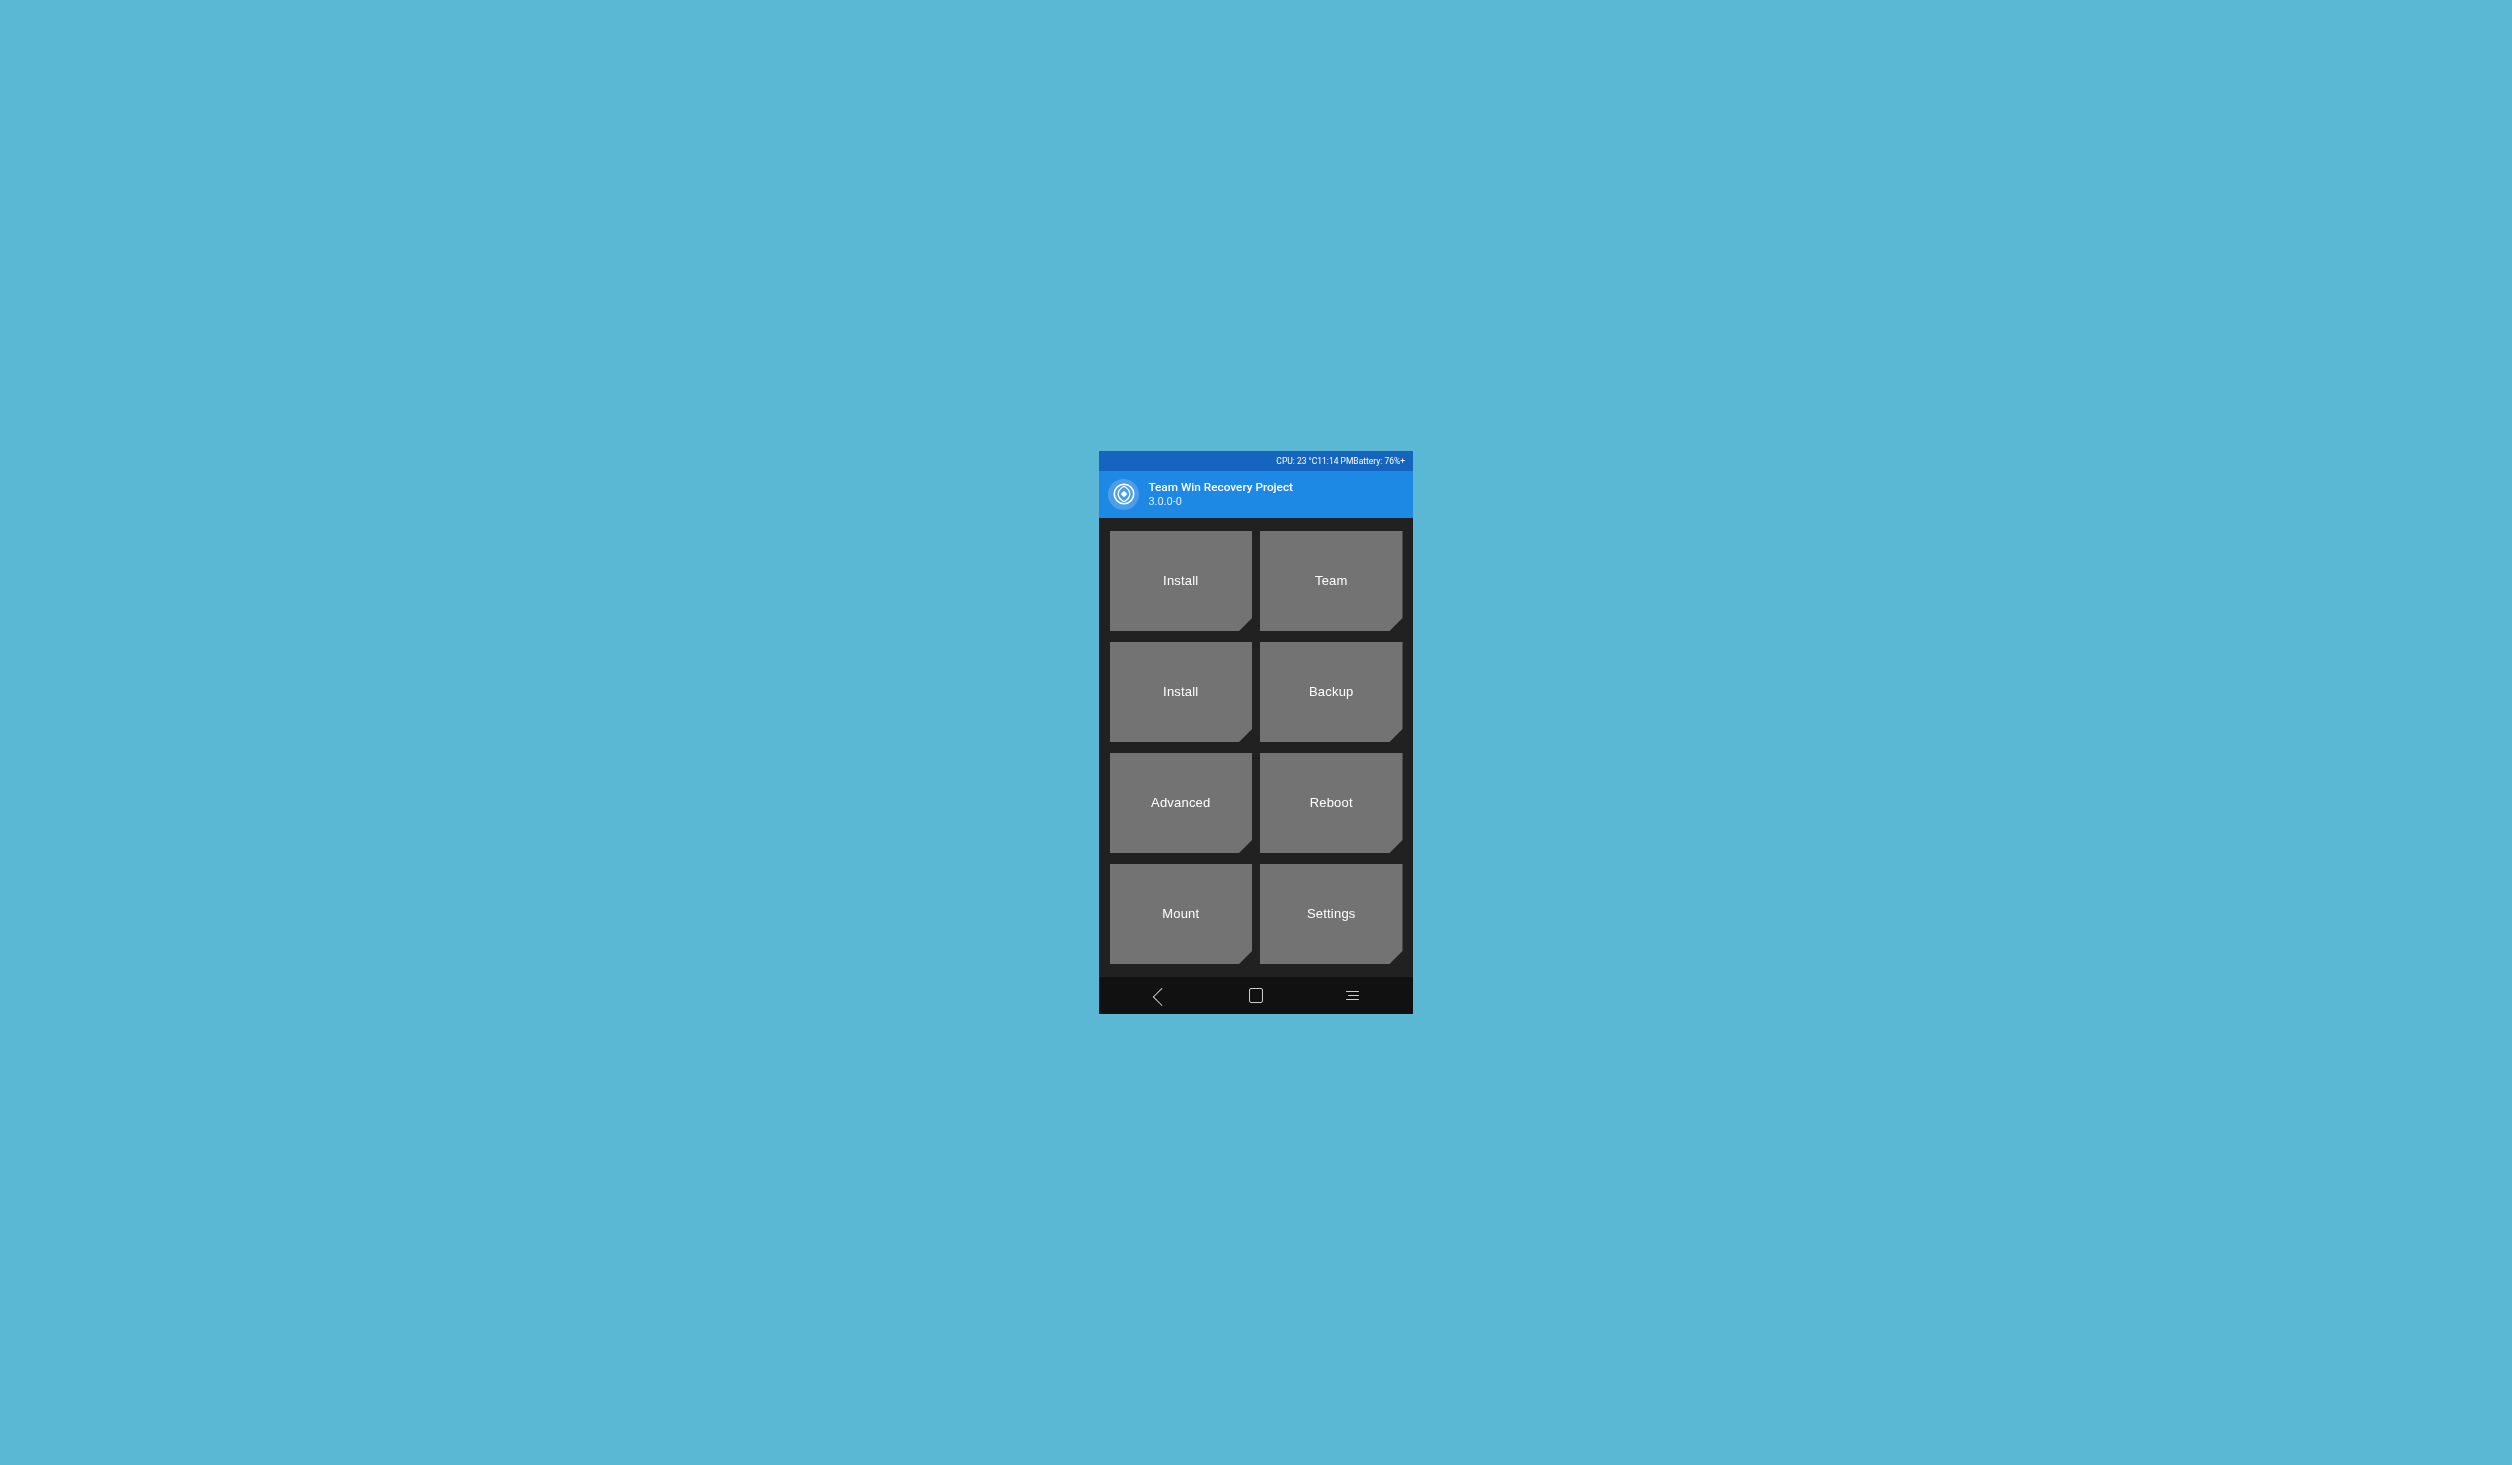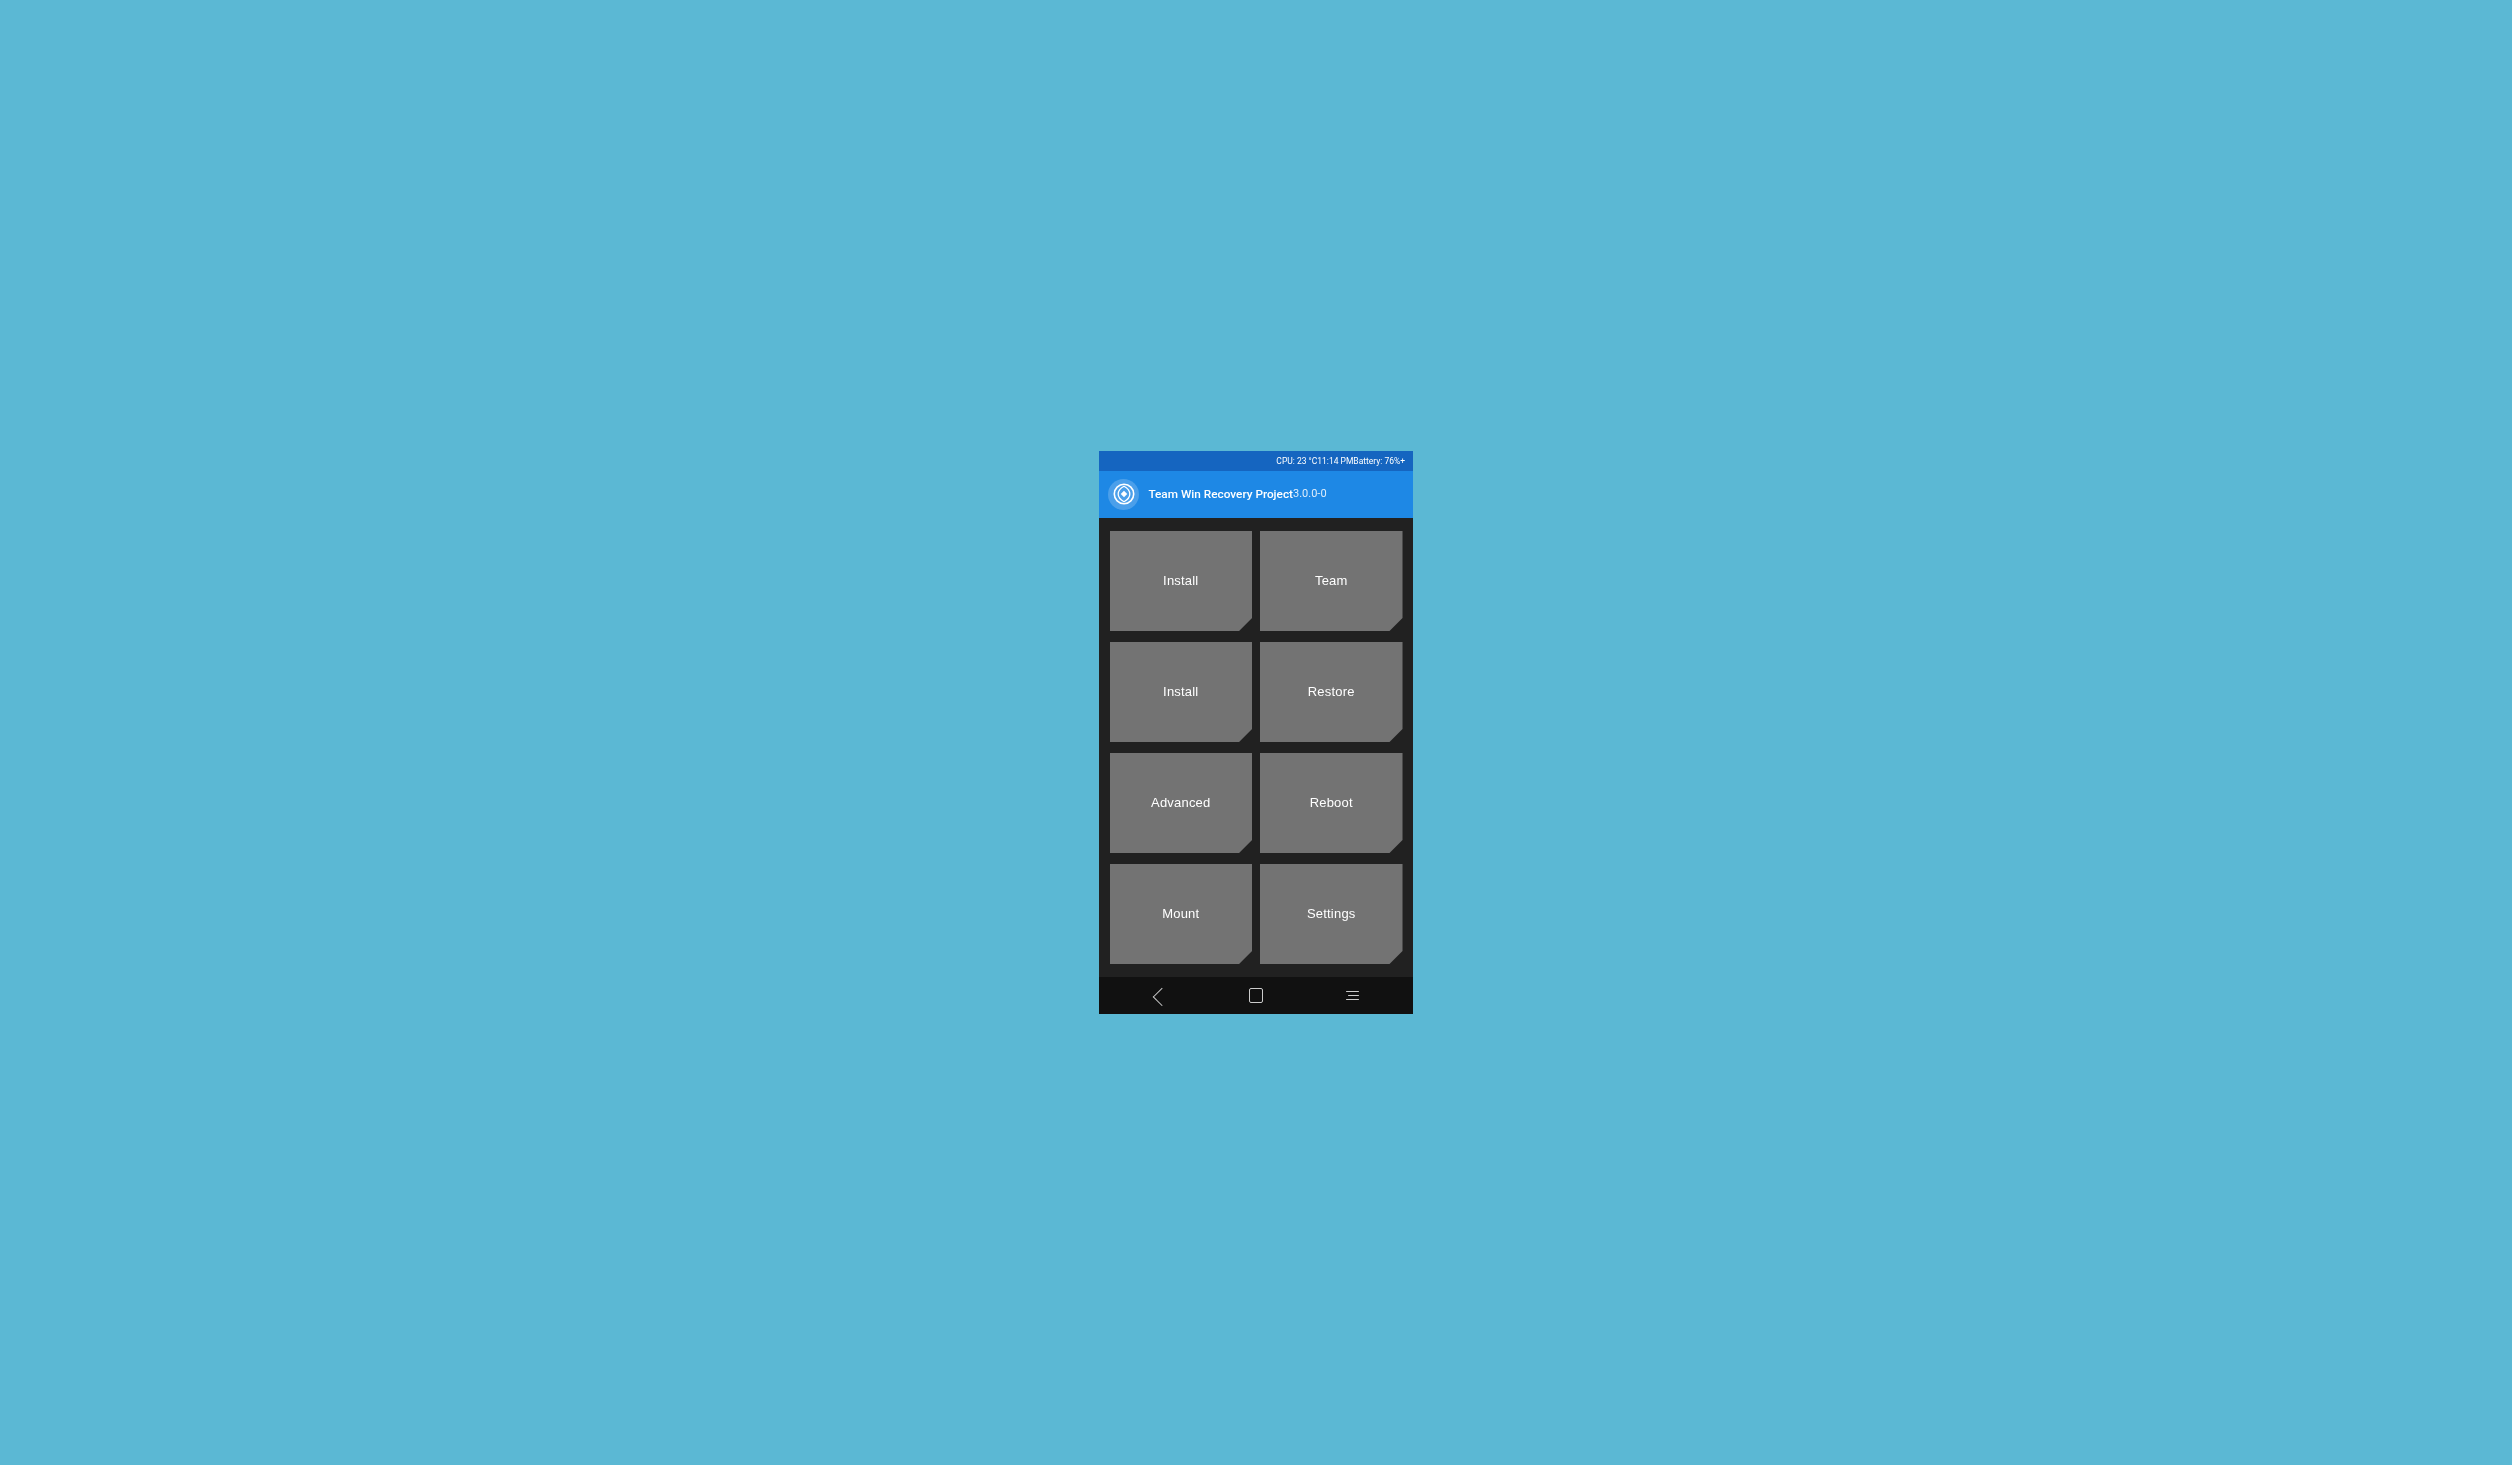--- a/index.html
+++ b/index.html
@@ -61,21 +61,21 @@
       flex-shrink: 0;
     }
 
     .logo-svg {
       width: 22px;
       height: 22px;
     }
 
     .header-text {
       display: flex;
-      flex-direction: row;
+      flex-direction: column;
     }
 
     .header-title {
       color: white;
       font-size: 11.8px;
       font-weight: 500;
       line-height: 1.2;
     }
 
     .header-subtitle {
@@ -201,21 +201,21 @@
 
   <div class="main-content">
 
     <div class="button-row">
       <button class="twrp-btn">Install</button>
       <button class="twrp-btn">Team</button>
     </div>
 
     <div class="button-row">
       <button class="twrp-btn">Install</button>
-      <button class="twrp-btn">Restore</button>
+      <button class="twrp-btn">Backup</button>
     </div>
 
     <div class="button-row">
       <button class="twrp-btn">Advanced</button>
       <button class="twrp-btn">Reboot</button>
     </div>
 
     <div class="button-row">
       <button class="twrp-btn">Mount</button>
       <button class="twrp-btn">Settings</button>

